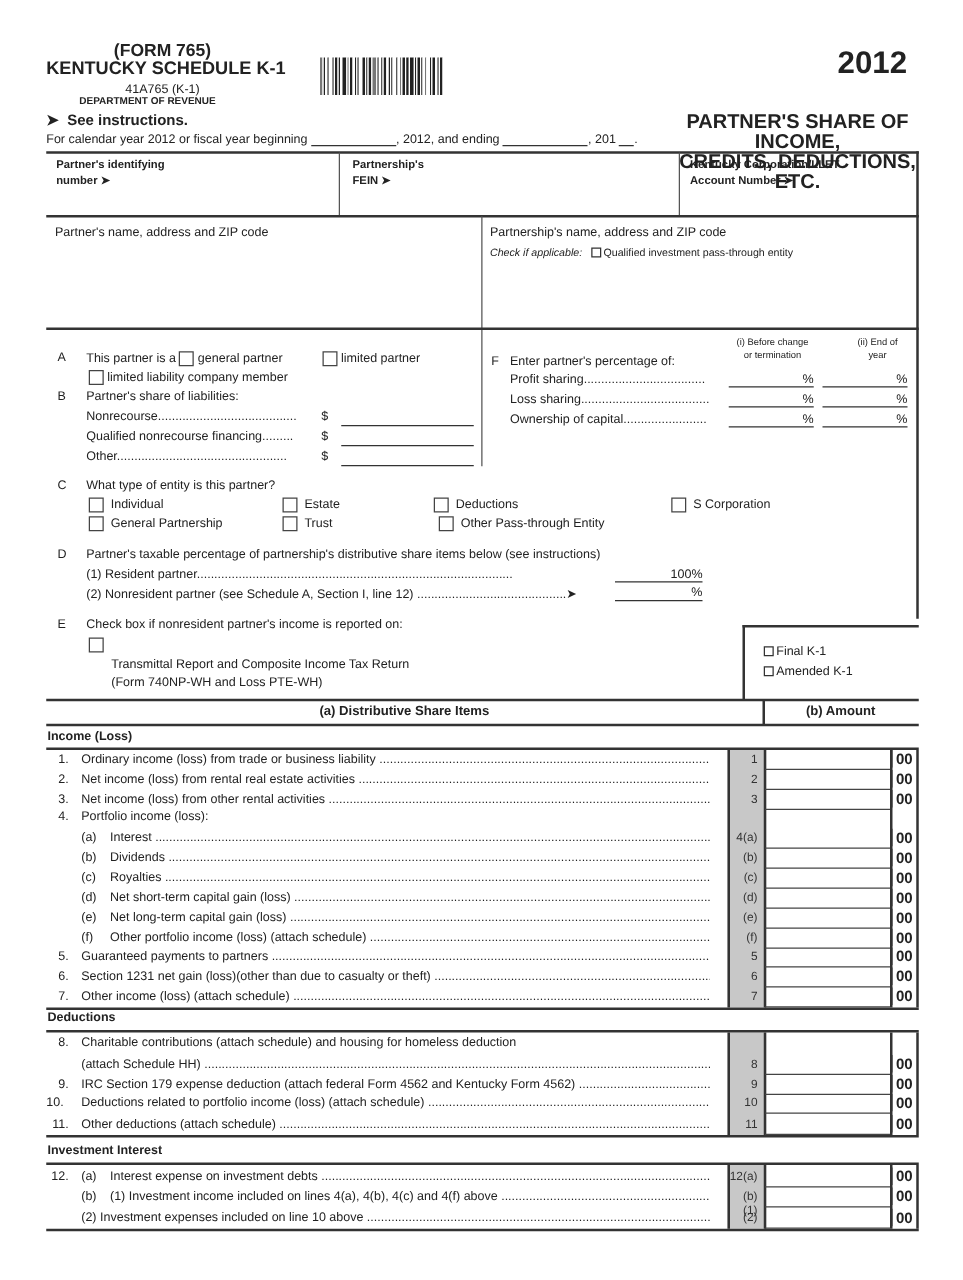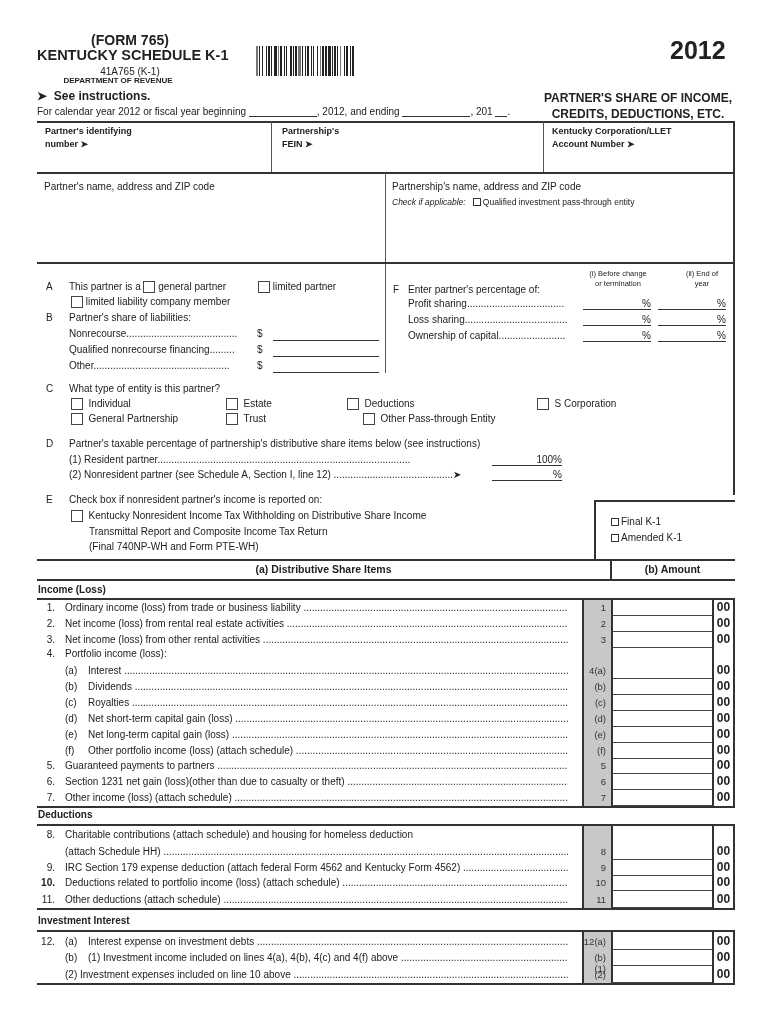--- a/index.html
+++ b/index.html
@@ -9,21 +9,21 @@
 
   
   .form-no { left: 60px; top: 33px; width: 140px; text-align: center; font-weight: bold; font-size: 14px; line-height: 15px; }
   .sched-title { left: 37px; top: 47px; font-weight: bold; font-size: 14.5px; }
   .rev-code { left: 60px; top: 66px; width: 140px; text-align: center; font-size: 10px; }
   .dept { left: 58px; top: 76px; width: 120px; text-align: center; font-weight: bold; font-size: 8px; }
   .barcode { left: 256px; top: 46px; width: 176px; height: 30px; display: flex; align-items: stretch; }
   .barcode span { display: block; height: 100%; }
   .year { left: 670px; top: 36px; font-weight: bold; font-size: 25px; }
   .see-instr { left: 37px; top: 89px; font-weight: bold; font-size: 12px; }
-  .subtitle { left: 540px; top: 90px; width: 196px; text-align: center; font-weight: bold; font-size: 12px; line-height: 16px; }
+  .subtitle { left: 540px; top: 90px; width: 196px; text-align: center; font-weight: bold; font-size: 16px; line-height: 16px; }
   .cal-year { left: 37px; top: 106px; font-size: 10px; white-space: nowrap; }
   .blank { display: inline-block; border-bottom: 1px solid #333; height: 10px; vertical-align: bottom; }
 
   .hline { background: #333; height: 2px; }
   .vline { background: #333; width: 2px; }
 
   .lbl-bold { font-weight: bold; font-size: 9px; line-height: 13px; }
   .lbl { font-size: 10px; }
   .chk { display: inline-block; width: 12px; height: 12px; border: 1px solid #444; vertical-align: middle; background: #fff; }
   .chk-sm { display: inline-block; width: 8px; height: 8px; border: 1px solid #333; vertical-align: -1px; margin-right: 2px; }
@@ -205,42 +205,41 @@
 
 <div class="abs row-txt" style="left:46px;top:383px;">C</div>
 <div class="abs row-txt" style="left:69px;top:383px;">What type of entity is this partner?</div>
 <div id="entity-options">
     <div class="abs row-txt" style="left:71px;top:398px;"><span class="chk"></span>&nbsp;&nbsp;<span>Individual</span></div>
     <div class="abs row-txt" style="left:226px;top:398px;"><span class="chk"></span>&nbsp;&nbsp;<span>Estate</span></div>
     <div class="abs row-txt" style="left:347px;top:398px;"><span class="chk"></span>&nbsp;&nbsp;<span>Deductions</span></div>
     <div class="abs row-txt" style="left:537px;top:398px;"><span class="chk"></span>&nbsp;&nbsp;<span>S Corporation</span></div>
     <div class="abs row-txt" style="left:71px;top:413px;"><span class="chk"></span>&nbsp;&nbsp;<span>General Partnership</span></div>
     <div class="abs row-txt" style="left:226px;top:413px;"><span class="chk"></span>&nbsp;&nbsp;<span>Trust</span></div>
-    <div class="abs row-txt" style="left:363px;top:413px;"><span class="chk"></span>&nbsp;&nbsp;<span>Other Pass-through Entity</span></div>
+    <div class="abs row-txt" style="left:351px;top:413px;"><span class="chk"></span>&nbsp;&nbsp;<span>Other Pass-through Entity</span></div>
   </div>
 
 <div class="abs row-txt" style="left:46px;top:438px;">D</div>
 <div class="abs row-txt" style="left:69px;top:438px;">Partner's taxable percentage of partnership's distributive share items below (see instructions)</div>
 <div class="abs row-txt" style="left:69px;top:454px;width:416px;overflow:hidden;">
   <span>(1)  Resident partner</span><span>...........................................................................................</span>
 </div>
 <div class="abs row-txt uline" style="left:492px;top:454px;width:70px;text-align:right;">100%</div>
 <div class="abs row-txt" style="left:69px;top:469px;">
   <span>(2)  Nonresident partner (see Schedule A, Section I, line 12)</span> <span>...........................................</span><span>➤</span>
 </div>
 <div class="abs row-txt uline" style="left:492px;top:469px;width:70px;text-align:right;">%</div>
 
 <div class="abs row-txt" style="left:46px;top:494px;">E</div>
 <div class="abs row-txt" style="left:69px;top:494px;">Check box if nonresident partner's income is reported on:</div>
 <div class="abs row-txt" style="left:71px;top:510px;">
   <span class="chk"></span>&nbsp;
-  <span>Kentucky Nonresident Income Tax Withholding on Distributive Share Income</span>
 </div>
 <div class="abs row-txt" style="left:89px;top:526px;">Transmittal Report and Composite Income Tax Return</div>
-<div class="abs row-txt" style="left:89px;top:541px;">(Final 740NP-WH and Form PTE-WH)</div>
+<div class="abs row-txt" style="left:89px;top:541px;">(Form 740NP-WH and Loss PTE-WH)</div>
 
 <div class="abs" style="left:594px;top:500px;width:141px;height:60px;border:2px solid #333;border-bottom:none;border-right:none;"></div>
 <div class="abs row-txt" style="left:611px;top:516px;">
   <span class="chk-sm"></span><span>Final K-1</span>
 </div>
 <div class="abs row-txt" style="left:611px;top:532px;">
   <span class="chk-sm"></span><span>Amended K-1</span>
 </div>
 
 <div class="abs hline" style="left:37px;top:559px;width:698px;"></div>
@@ -327,21 +326,21 @@
     <div class="abs row-txt" style="left:65px;top:829px;width:503px;overflow:hidden;"><span>Charitable contributions (attach schedule) and housing for homeless deduction</span></div>
     <div class="abs row-txt" style="left:65px;top:846px;width:503px;overflow:hidden;"><span>(attach Schedule HH)</span> ........................................................................................................................................................................................................</div>
     <div class="abs linenum" style="left:583px;top:846px;width:27px;">8</div>
     <div class="abs amt-cell" style="left:612px;top:843px;width:100px;height:17px;"></div>
     <div class="abs cents" style="left:712px;top:844px;width:21px;">00</div>
     <div class="abs row-txt" style="left:37px;top:862px;width:18px;text-align:right;">9.</div>
     <div class="abs row-txt" style="left:65px;top:862px;width:503px;overflow:hidden;"><span>IRC Section 179 expense deduction (attach federal Form 4562 and Kentucky Form 4562)</span> ........................................................................................................................................................................................................</div>
     <div class="abs linenum" style="left:583px;top:862px;width:27px;">9</div>
     <div class="abs amt-cell" style="left:612px;top:860px;width:100px;height:16px;"></div>
     <div class="abs cents" style="left:712px;top:860px;width:21px;">00</div>
-    <div class="abs row-txt" style="left:37px;top:877px;width:18px;text-align:right;font-weight:bold;">10.</div>
+    <div class="abs row-txt" style="left:37px;top:877px;width:18px;">10.</div>
     <div class="abs row-txt" style="left:65px;top:877px;width:503px;overflow:hidden;"><span>Deductions related to portfolio income (loss) (attach schedule)</span> ........................................................................................................................................................................................................</div>
     <div class="abs linenum" style="left:583px;top:877px;width:27px;">10</div>
     <div class="abs amt-cell" style="left:612px;top:876px;width:100px;height:15px;"></div>
     <div class="abs cents" style="left:712px;top:875px;width:21px;">00</div>
     <div class="abs row-txt" style="left:37px;top:894px;width:18px;text-align:right;">11.</div>
     <div class="abs row-txt" style="left:65px;top:894px;width:503px;overflow:hidden;"><span>Other deductions (attach schedule)</span> ........................................................................................................................................................................................................</div>
     <div class="abs linenum" style="left:583px;top:894px;width:27px;">11</div>
     <div class="abs amt-cell" style="left:612px;top:891px;width:100px;height:17px;"></div>
     <div class="abs cents" style="left:712px;top:892px;width:21px;">00</div>
     <div class="abs" style="left:712px;top:826px;width:2px;height:82px;background:#333;"></div>

